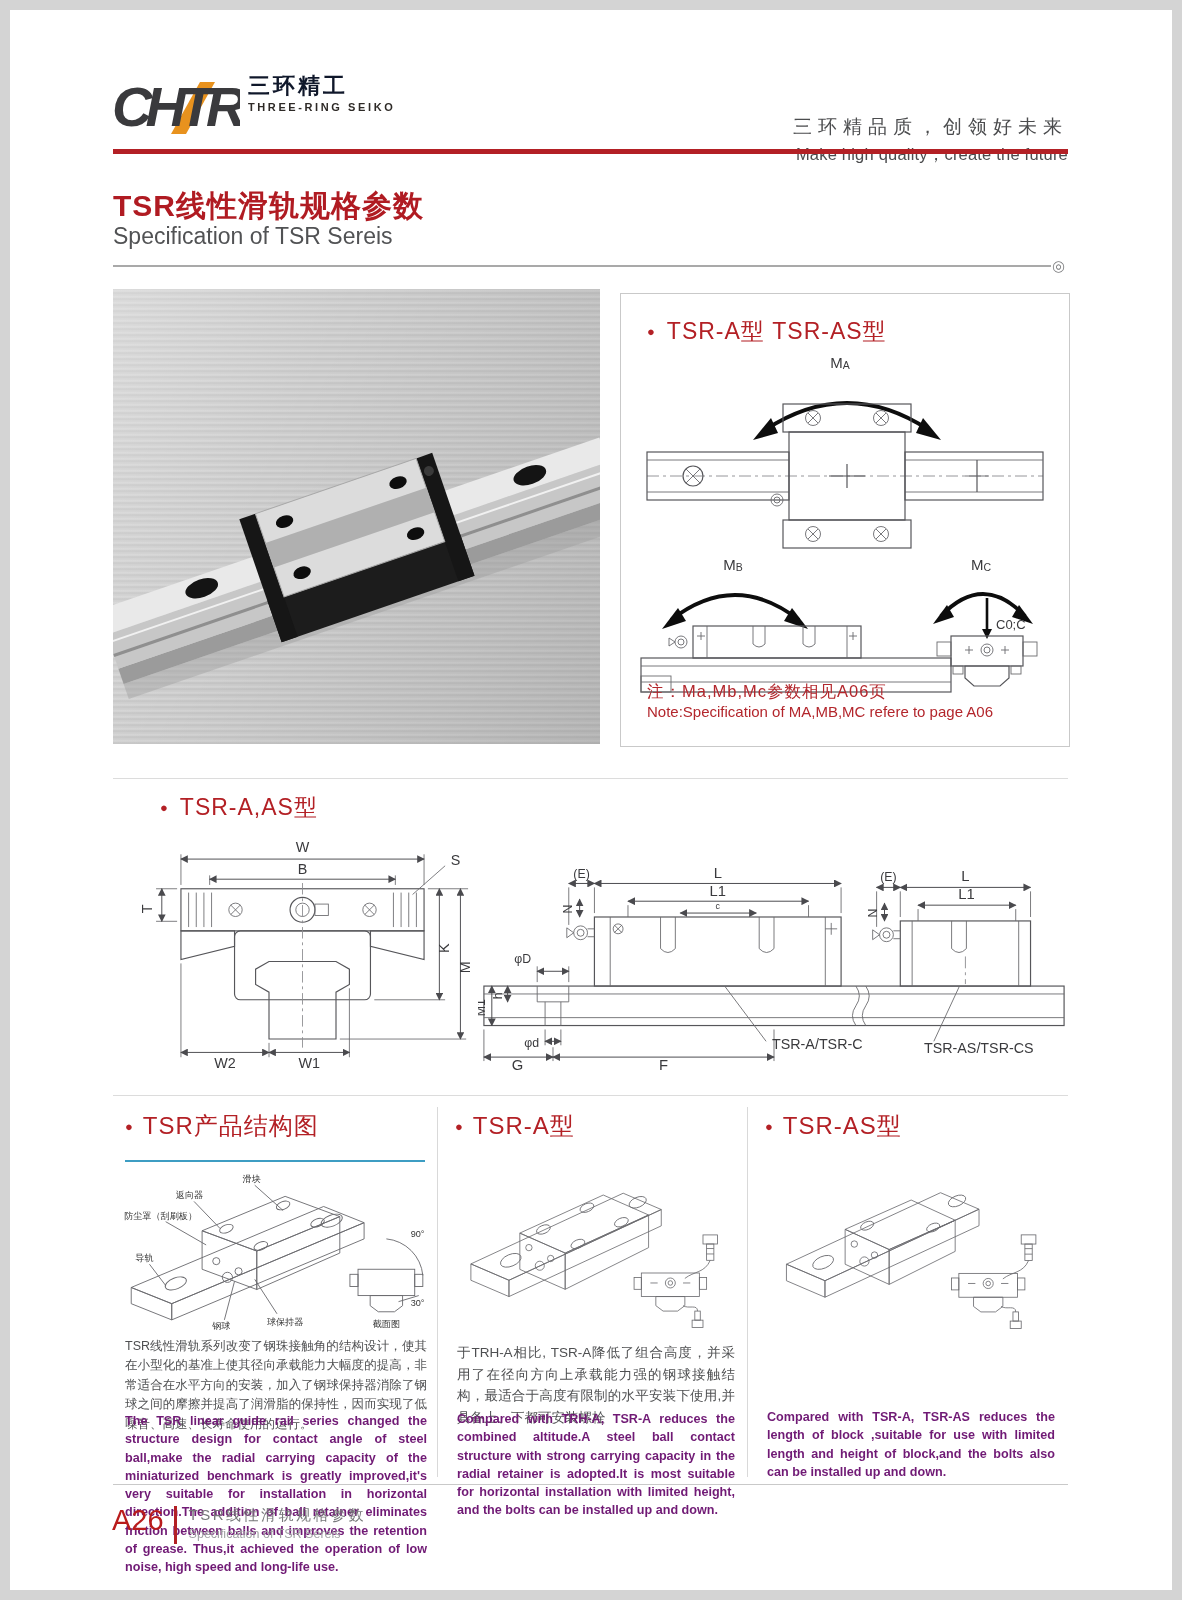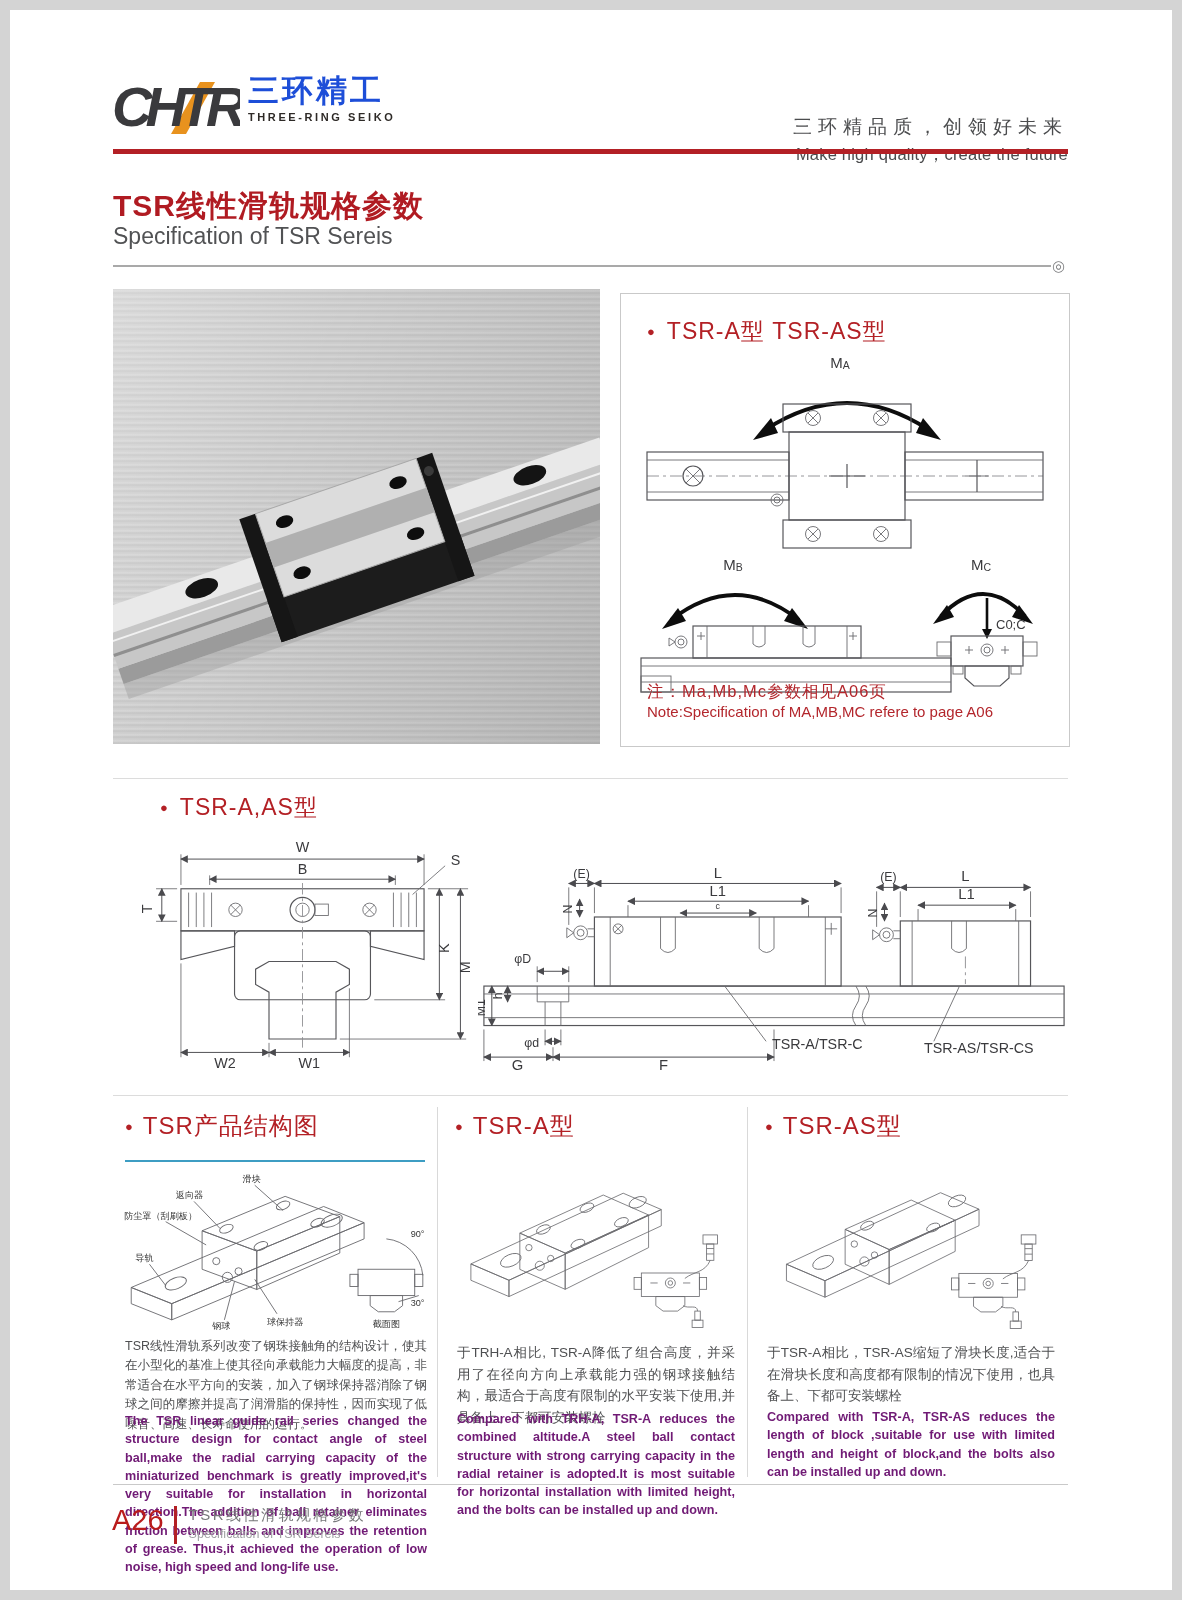--- a/index.html
+++ b/index.html
@@ -3,21 +3,21 @@
 <meta charset="utf-8">
 <style>
   html,body{margin:0;padding:0;background:#d8d8d8;font-family:"Liberation Sans","DejaVu Sans",sans-serif;}
   .viewport{position:relative;width:1182px;height:1600px;background:#d4d4d4;overflow:hidden;}
   .page{position:absolute;left:10px;top:10px;right:10px;bottom:10px;background:#ffffff;}
   .abs{position:absolute;}
 
   
   .logo{display:flex;align-items:flex-start;}
   .logo-texts{margin-left:8px;padding-top:2px;}
-  .logo-cn{font-size:31px;font-weight:bold;color:#1d4ed8;letter-spacing:3px;line-height:1.1;}
+  .logo-cn{font-size:22px;font-weight:bold;color:#0f172a;letter-spacing:3px;line-height:1.1;}
   .logo-en{font-size:11px;font-weight:bold;color:#2e2a27;letter-spacing:2.6px;margin-top:3px;}
   .slogan{text-align:right;color:#4b4c4e;}
   .slogan-cn{font-size:19px;letter-spacing:6px;}
   .slogan-en{font-size:16.5px;margin-top:4px;letter-spacing:0.2px;}
   .rule{background:#b32025;}
 
   .title-cn{font-size:30px;font-weight:bold;color:#b01b22;letter-spacing:1px;}
   .title-en{font-size:23px;color:#515254;}
   .hr{background:#a9a9a9;height:2px;}
   .ring{font-size:15px;color:#7c7d7f;}
@@ -525,21 +525,20 @@
       <rect class="lt" x="268" y="98" width="16" height="10"></rect>
       <rect class="lt" x="272" y="108" width="8" height="18"></rect>
       <line class="lt" x1="272" y1="113" x2="280" y2="113"></line>
         <line class="lt" x1="272" y1="119" x2="280" y2="119"></line>
       <path class="lt" d="M276,126 C270,140 258,138 248,146"></path>
       <rect class="lt" x="256" y="192" width="12" height="8"></rect>
       <rect class="lt" x="259" y="182" width="6" height="10"></rect>
       <path class="lt" d="M262,182 C262,174 252,180 246,176"></path>
     </g>
   </svg>
-  <p class="cn big abs" style="left:767px;top:1342px;width:288px;">于TSR-A相比，TSR-AS缩短了滑块长度,适合于在滑块长度和高度都有限制的情况下使用，也具备上、下都可安装螺栓</p>
   <p class="en abs" style="left:767px;top:1408px;width:288px;">Compared with TSR-A, TSR-AS reduces the length of block ,suitable for use with limited length and height of block,and the bolts also can be installed up and down.</p>
 
   <div class="abs footer" style="left:112px;top:1506px;">
     <div class="pg">A26</div>
     <div class="bar"></div>
     <div>
       <div class="f-cn">TSR线性滑轨规格参数</div>
       <div class="f-en">Specification of TSR Sereis</div>
     </div>
   </div>

